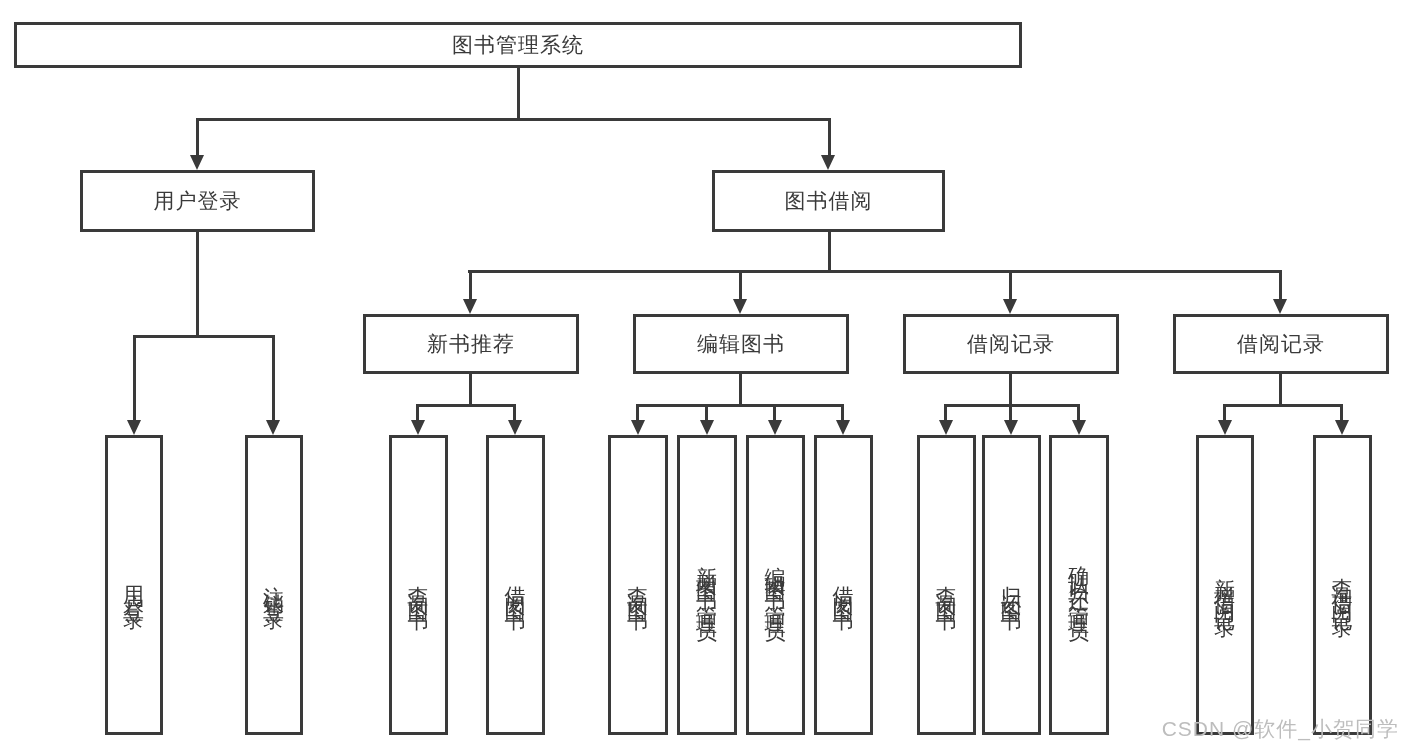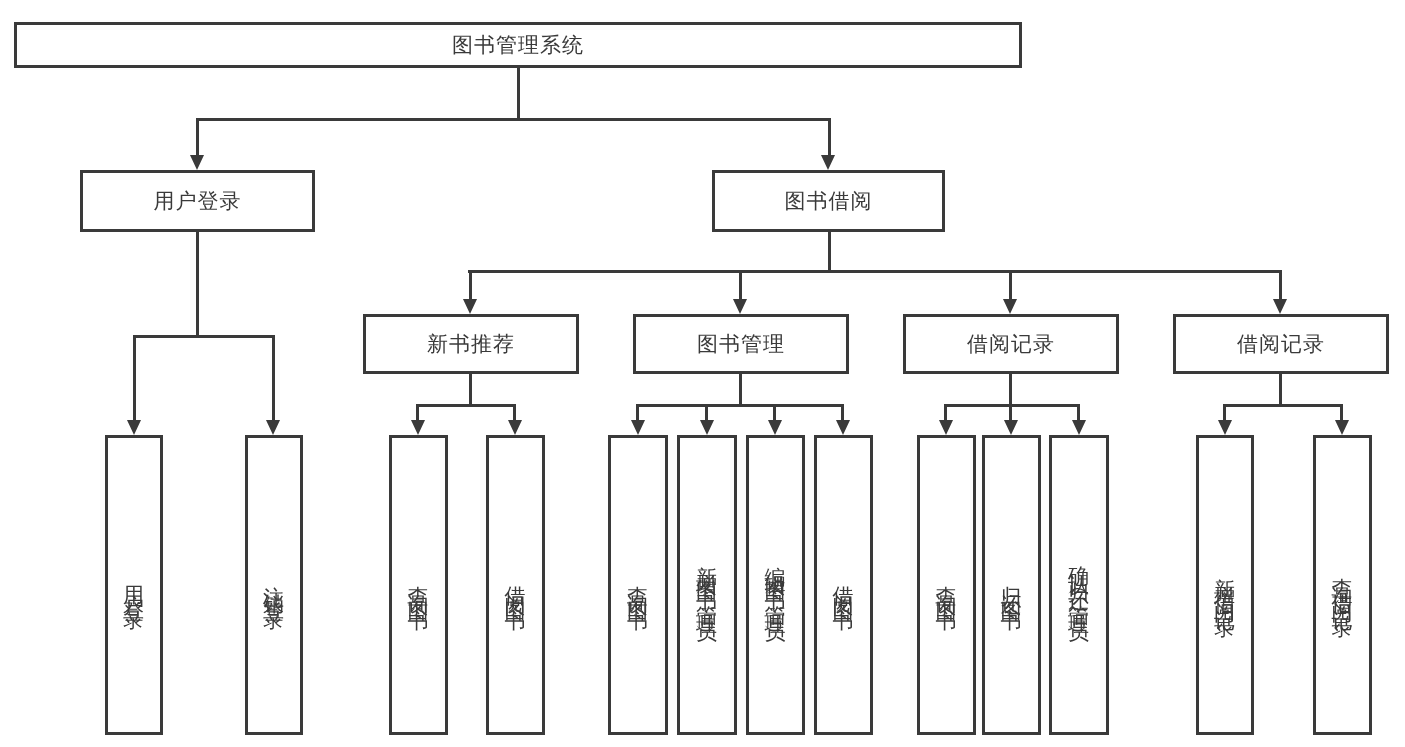--- a/index.html
+++ b/index.html
@@ -66,21 +66,21 @@
 <body>
 
 <div id="canvas">
 
   <div class="box" style="left:14px;top:22px;width:1008px;height:46px">图书管理系统</div>
 
   <div class="box" style="left:80px;top:170px;width:235px;height:62px">用户登录</div>
   <div class="box" style="left:712px;top:170px;width:233px;height:62px">图书借阅</div>
 
   <div class="box" style="left:363px;top:314px;width:216px;height:60px">新书推荐</div>
-  <div class="box" style="left:633px;top:314px;width:216px;height:60px">图书管理</div>
+  <div class="box" style="left:633px;top:314px;width:216px;height:60px">编辑图书</div>
   <div class="box" style="left:903px;top:314px;width:216px;height:60px">借阅记录</div>
   <div class="box" style="left:1173px;top:314px;width:216px;height:60px">借阅记录</div>
 
   <div class="box leaf" style="left:105px;top:435px;width:58px;height:300px">
     <span class="vtext">用户登录</span>
     </div>
   <div class="box leaf" style="left:245px;top:435px;width:58px;height:300px">
     <span class="vtext">注销登录</span>
     </div>
 
@@ -114,20 +114,21 @@
     <span class="vtext">确认归还（管理员）</span>
     </div>
 
   <div class="box leaf" style="left:1196px;top:435px;width:58px;height:300px">
     <span class="vtext">新增借阅记录</span>
     </div>
   <div class="box leaf" style="left:1313px;top:435px;width:59px;height:300px">
     <span class="vtext">查询借阅记录</span>
     </div>
 
+  <div class="watermark" style="color: rgb(189, 189, 189);">CSDN @软件_小贺同学</div>
 <div class="vline" style="left: 517px; top: 68px; height: 50px;"></div>
     <div class="vline" style="left: 196px; top: 118px; height: 40px;"></div>
     <div class="vline" style="left: 828px; top: 118px; height: 40px;"></div>
     <div class="vline" style="left: 196px; top: 232px; height: 103px;"></div>
     <div class="vline" style="left: 133px; top: 335px; height: 88px;"></div>
     <div class="vline" style="left: 272px; top: 335px; height: 88px;"></div>
     <div class="vline" style="left: 828px; top: 232px; height: 40px;"></div>
     <div class="vline" style="left: 469px; top: 270px; height: 32px;"></div>
     <div class="vline" style="left: 739px; top: 270px; height: 32px;"></div>
     <div class="vline" style="left: 1009px; top: 270px; height: 32px;"></div>

